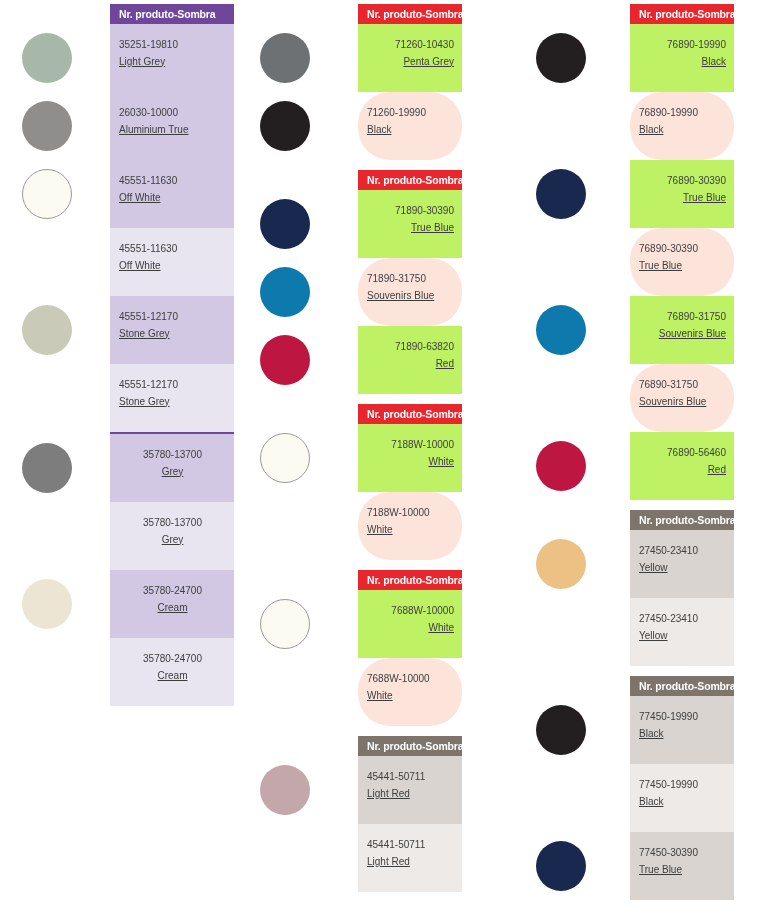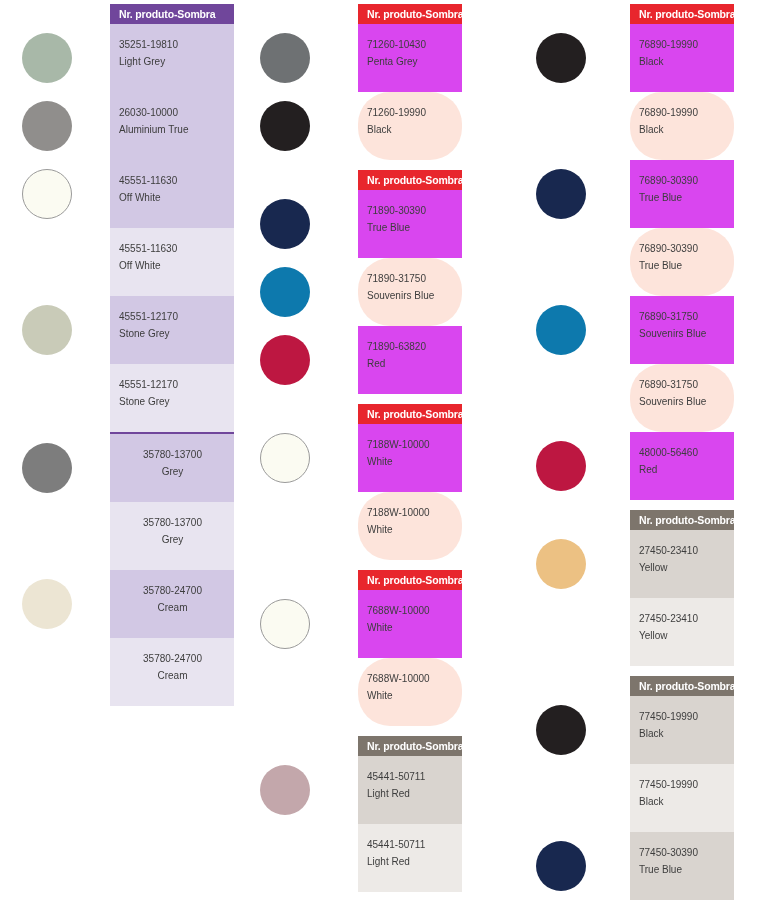--- a/index.html
+++ b/index.html
@@ -80,30 +80,30 @@
   .row {
     height: 68px;
     box-sizing: border-box;
     padding: 13px 8px 0 9px;
     font-size: 10px;
     line-height: 16.5px;
     color: #3d3d3d;
     overflow: hidden;
   }
   .row .code { display: block; white-space: nowrap; }
-  .row .name { display: block; white-space: nowrap; }
+  .row .name { display: block; white-space: nowrap; text-decoration: underline; }
 
   
   .hdr-purple { background: #70469b; }
   .row.tint-purple-a { background: #d2c8e4; }
   .row.tint-purple-b { background: #e8e4f0; }
 
   
   .hdr-red { background: #e8262d; }
-  .row.tint-red-a { background: #d946ef; }
+  .row.tint-red-a { background: #bef264; text-align: right; }
   .row.tint-red-b { background: #fde4db; border-radius: 32px; }
 
   
   .hdr-grey { background: #7d756c; }
   .row.tint-grey-a { background: #d9d4cf; }
   .row.tint-grey-b { background: #edeae7; }
 </style>
 </head>
 <body>
 
@@ -261,21 +261,21 @@
           </div>
           <div class="row tint-red-a">
             <span class="code">76890-31750</span>
             <span class="name">Souvenirs Blue</span>
           </div>
           <div class="row tint-red-b">
             <span class="code">76890-31750</span>
             <span class="name">Souvenirs Blue</span>
           </div>
           <div class="row tint-red-a">
-            <span class="code">48000-56460</span>
+            <span class="code">76890-56460</span>
             <span class="name">Red</span>
           </div>
         </div>
         <div class="group" style="left: 110px; top: 510px; width: 104px;">
           <div class="group-header hdr-grey">Nr. produto-Sombra</div>
           <div class="row tint-grey-a">
             <span class="code">27450-23410</span>
             <span class="name">Yellow</span>
           </div>
           <div class="row tint-grey-b">

